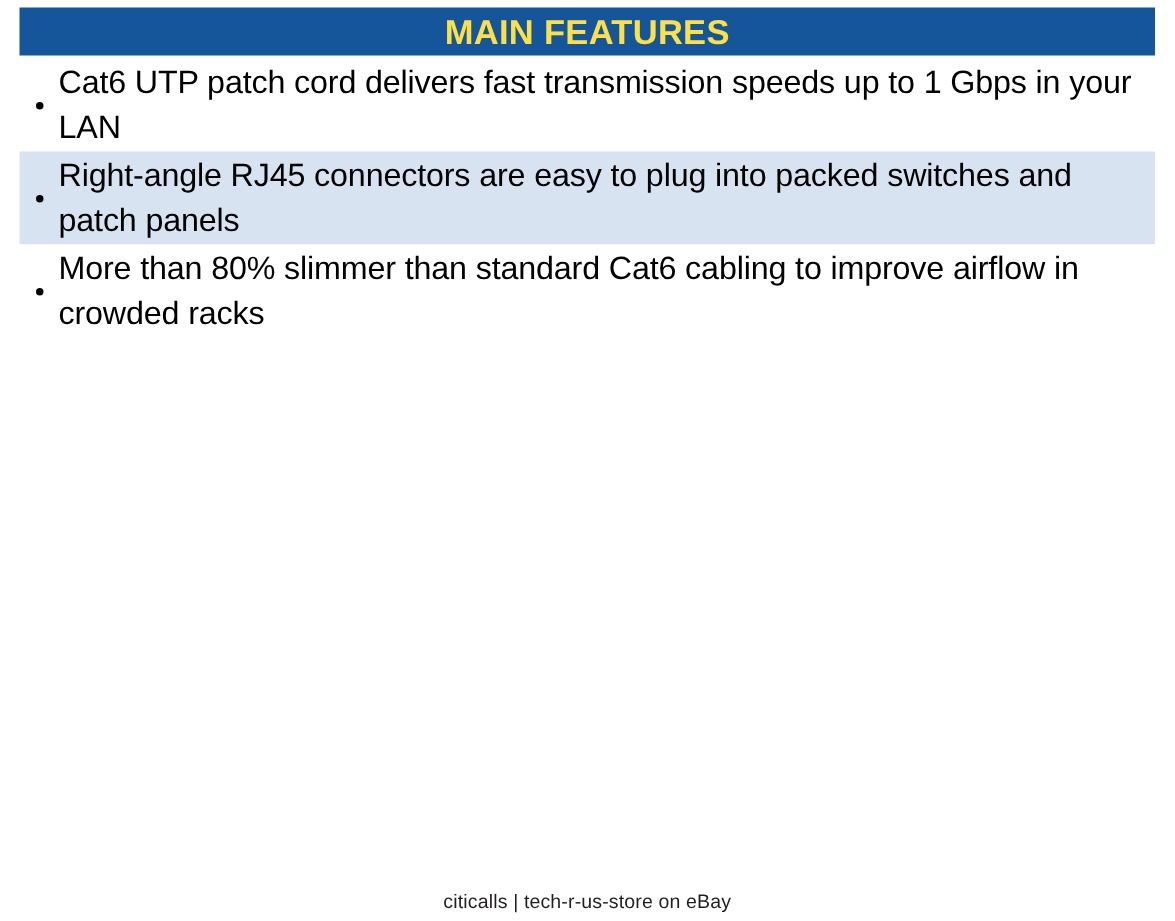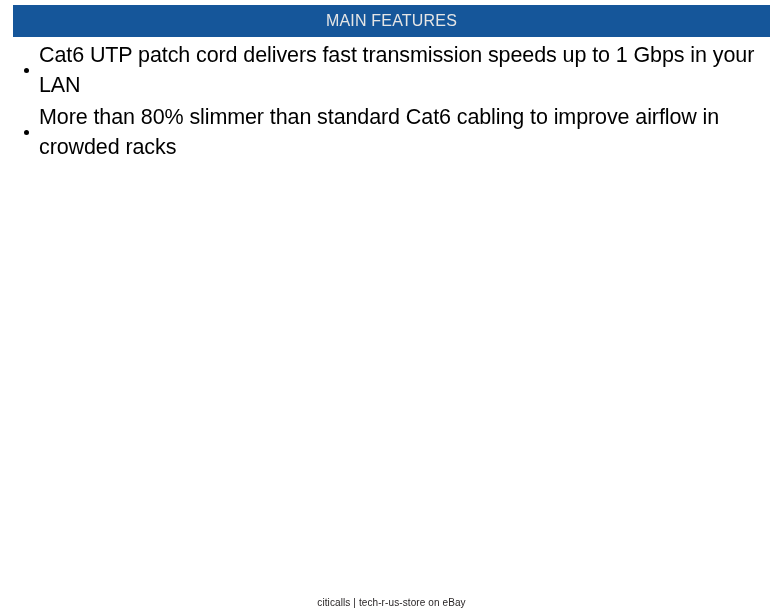--- a/index.html
+++ b/index.html
@@ -31,23 +31,23 @@
     left: 13px;
     top: 5px;
     width: 757px;
     height: 32px;
     background: #15569A;
     display: flex;
     align-items: center;
     justify-content: center;
   }
   .header-title {
-    color: #e5e5e5;
-    font-size: 16px;
-    font-weight: normal;
+    color: #fde047;
+    font-size: 23px;
+    font-weight: bold;
     letter-spacing: 0.2px;
     line-height: 1;
     white-space: nowrap;
   }
 
   
   .features {
     position: absolute;
     left: 13px;
     top: 39px;
@@ -97,21 +97,21 @@
   
   .footer {
     position: absolute;
     left: 0;
     top: 592px;
     width: 783px;
     text-align: center;
   }
   .footer-text {
     display: inline-block;
-    font-size: 10px;
+    font-size: 13px;
     color: #231f20;
     letter-spacing: 0.1px;
   }
 </style>
 </head>
 <body>
 
 <div class="slide">
 
   <div class="header-bar">
@@ -120,20 +120,26 @@
 
   <div class="features">
 
     <div class="feature-row plain">
       <div class="bullet-cell">
         <span class="bullet-dot" aria-label="•"></span>
       </div>
       <div class="feature-text">Cat6 UTP patch cord delivers fast transmission speeds up to 1 Gbps in your LAN</div>
     </div>
 
+    <div class="feature-row shaded">
+      <div class="bullet-cell">
+        <span class="bullet-dot" aria-label="•"></span>
+      </div>
+      <div class="feature-text">Right-angle RJ45 connectors are easy to plug into packed switches and patch panels</div>
+    </div>
 
     <div class="feature-row plain">
       <div class="bullet-cell">
         <span class="bullet-dot" aria-label="•"></span>
       </div>
       <div class="feature-text">More than 80% slimmer than standard Cat6 cabling to improve airflow in crowded racks</div>
     </div>
 
 
   </div>

